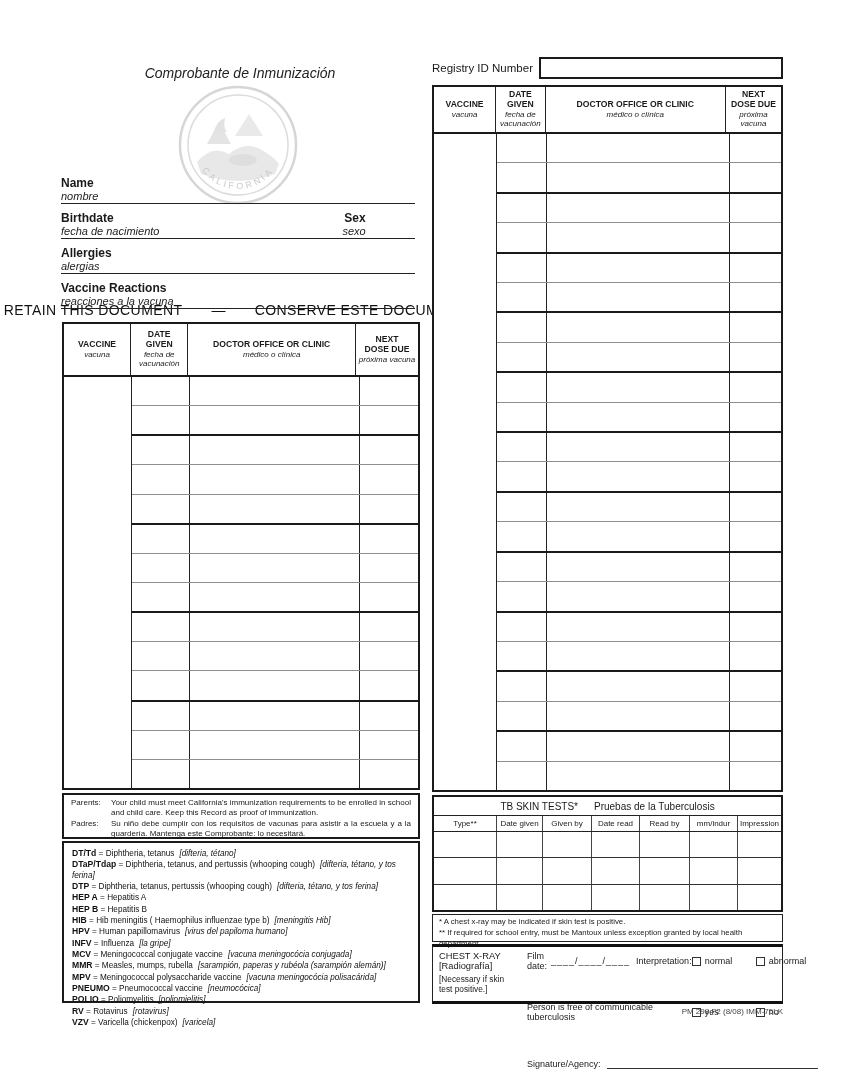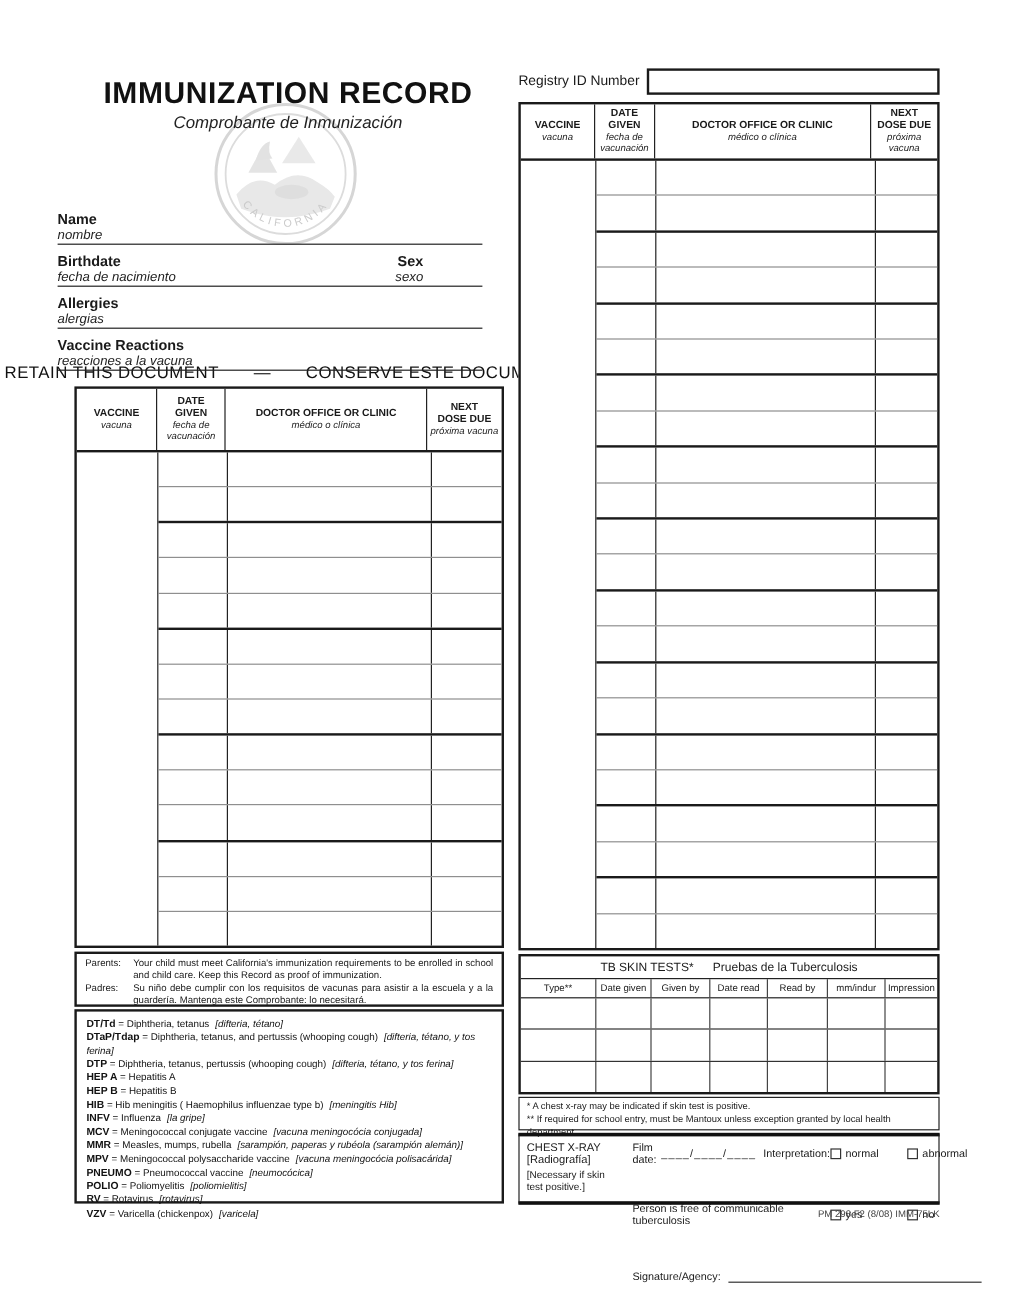--- a/index.html
+++ b/index.html
@@ -12,21 +12,21 @@
   
   .title-block { position:absolute; left:62px; top:64px; width:356px; text-align:center; z-index:2; }
   .title-block h1 { font-size:25px; letter-spacing:0.5px; font-weight:bold; color:#111; }
   .title-block .subtitle { font-size:14px; font-style:italic; margin-top:1px; color:#222; }
   .seal { position:absolute; left:177px; top:84px; width:122px; height:122px; z-index:1; opacity:0.85; }
   
   .registry { position:absolute; left:432px; top:57px; width:351px; display:flex; align-items:center; }
   .registry .rlabel { font-size:11.5px; padding-right:6px; white-space:nowrap; }
   .registry .rbox { flex:1; height:22px; border:2px solid #1a1a1a; background:#fff; }
   
-  .fields { position:absolute; left:48px; top:176px; width:354px; z-index:2; }
+  .fields { position:absolute; left:61px; top:176px; width:354px; z-index:2; }
   .frow { border-bottom:1.6px solid #222; margin-bottom:7px; padding-bottom:1px; }
   .frow .en { font-size:12px; font-weight:bold; }
   .frow .es { font-size:11px; font-style:italic; color:#222; }
   .frow.double { display:flex; }
   .frow .grp2 { margin-left:183px;text-align:right; }
   
   .retain { position:absolute; left:54px; top:302px; width:374px; display:flex; justify-content:center; gap:29px; font-size:14px; letter-spacing:0.4px; color:#111; white-space:nowrap; }
   
   .vtable { position:absolute; border:2px solid #1a1a1a; background:#fff; display:flex; flex-direction:column; }
   .vtable.lt { left:62px; top:322px; width:358px; height:468px; }
@@ -105,21 +105,20 @@
     <path d="M58 52 L72 30 L86 52 Z" fill="#e6e6e6"></path>
     <ellipse cx="66" cy="76" rx="14" ry="6" fill="#d9d9d9"></ellipse>
     <path d="M36 50 q4 -14 12 -16 q-2 10 2 14 Z" fill="#dedede"></path>
     <path id="sealArc" d="M 17 61 A 44 44 0 0 0 105 61" fill="none"></path>
     <text font-size="9" letter-spacing="3" fill="#c2c2c2" font-family="Liberation Sans, sans-serif">
       <textPath href="#sealArc" startOffset="50%" text-anchor="middle">CALIFORNIA</textPath>
     </text>
   </svg>
 
   <div class="title-block">
-    <h1>IMMUNIZATION RECORD</h1>
     <div class="subtitle">Comprobante de Inmunización</div>
   </div>
 
   <div class="registry">
     <span class="rlabel">Registry ID Number</span>
     <div class="rbox"></div>
   </div>
 
   <div class="fields">
     <div class="frow">
@@ -400,20 +399,21 @@
   </div>
 
   <div class="legend">
     <div id="legend-list">
         <div class="legend-line"><b>DT/Td</b> = Diphtheria, tetanus<i>[difteria, tétano]</i></div>
         <div class="legend-line"><b>DTaP/Tdap</b> = Diphtheria, tetanus, and pertussis (whooping cough)<i>[difteria, tétano, y tos ferina]</i></div>
         <div class="legend-line"><b>DTP</b> = Diphtheria, tetanus, pertussis (whooping cough)<i>[difteria, tétano, y tos ferina]</i></div>
         <div class="legend-line"><b>HEP A</b> = Hepatitis A</div>
         <div class="legend-line"><b>HEP B</b> = Hepatitis B</div>
         <div class="legend-line"><b>HIB</b> = Hib meningitis ( Haemophilus influenzae  type b)<i>[meningitis Hib]</i></div>
+        <div class="legend-line"><b>HPV</b> = Human papillomavirus<i>[virus del papiloma humano]</i></div>
         <div class="legend-line"><b>INFV</b> = Influenza<i>[la gripe]</i></div>
         <div class="legend-line"><b>MCV</b> = Meningococcal conjugate vaccine<i>[vacuna meningocócia conjugada]</i></div>
         <div class="legend-line"><b>MMR</b> = Measles, mumps, rubella<i>[sarampión, paperas y rubéola (sarampión alemán)]</i></div>
         <div class="legend-line"><b>MPV</b> = Meningococcal polysaccharide vaccine<i>[vacuna meningocócia polisacárida]</i></div>
         <div class="legend-line"><b>PNEUMO</b> = Pneumococcal vaccine<i>[neumocócica]</i></div>
         <div class="legend-line"><b>POLIO</b> = Poliomyelitis<i>[poliomielitis]</i></div>
         <div class="legend-line"><b>RV</b> = Rotavirus<i>[rotavirus]</i></div>
         <div class="legend-line"><b>VZV</b> = Varicella (chickenpox)<i>[varicela]</i></div>
       </div>
   </div>

